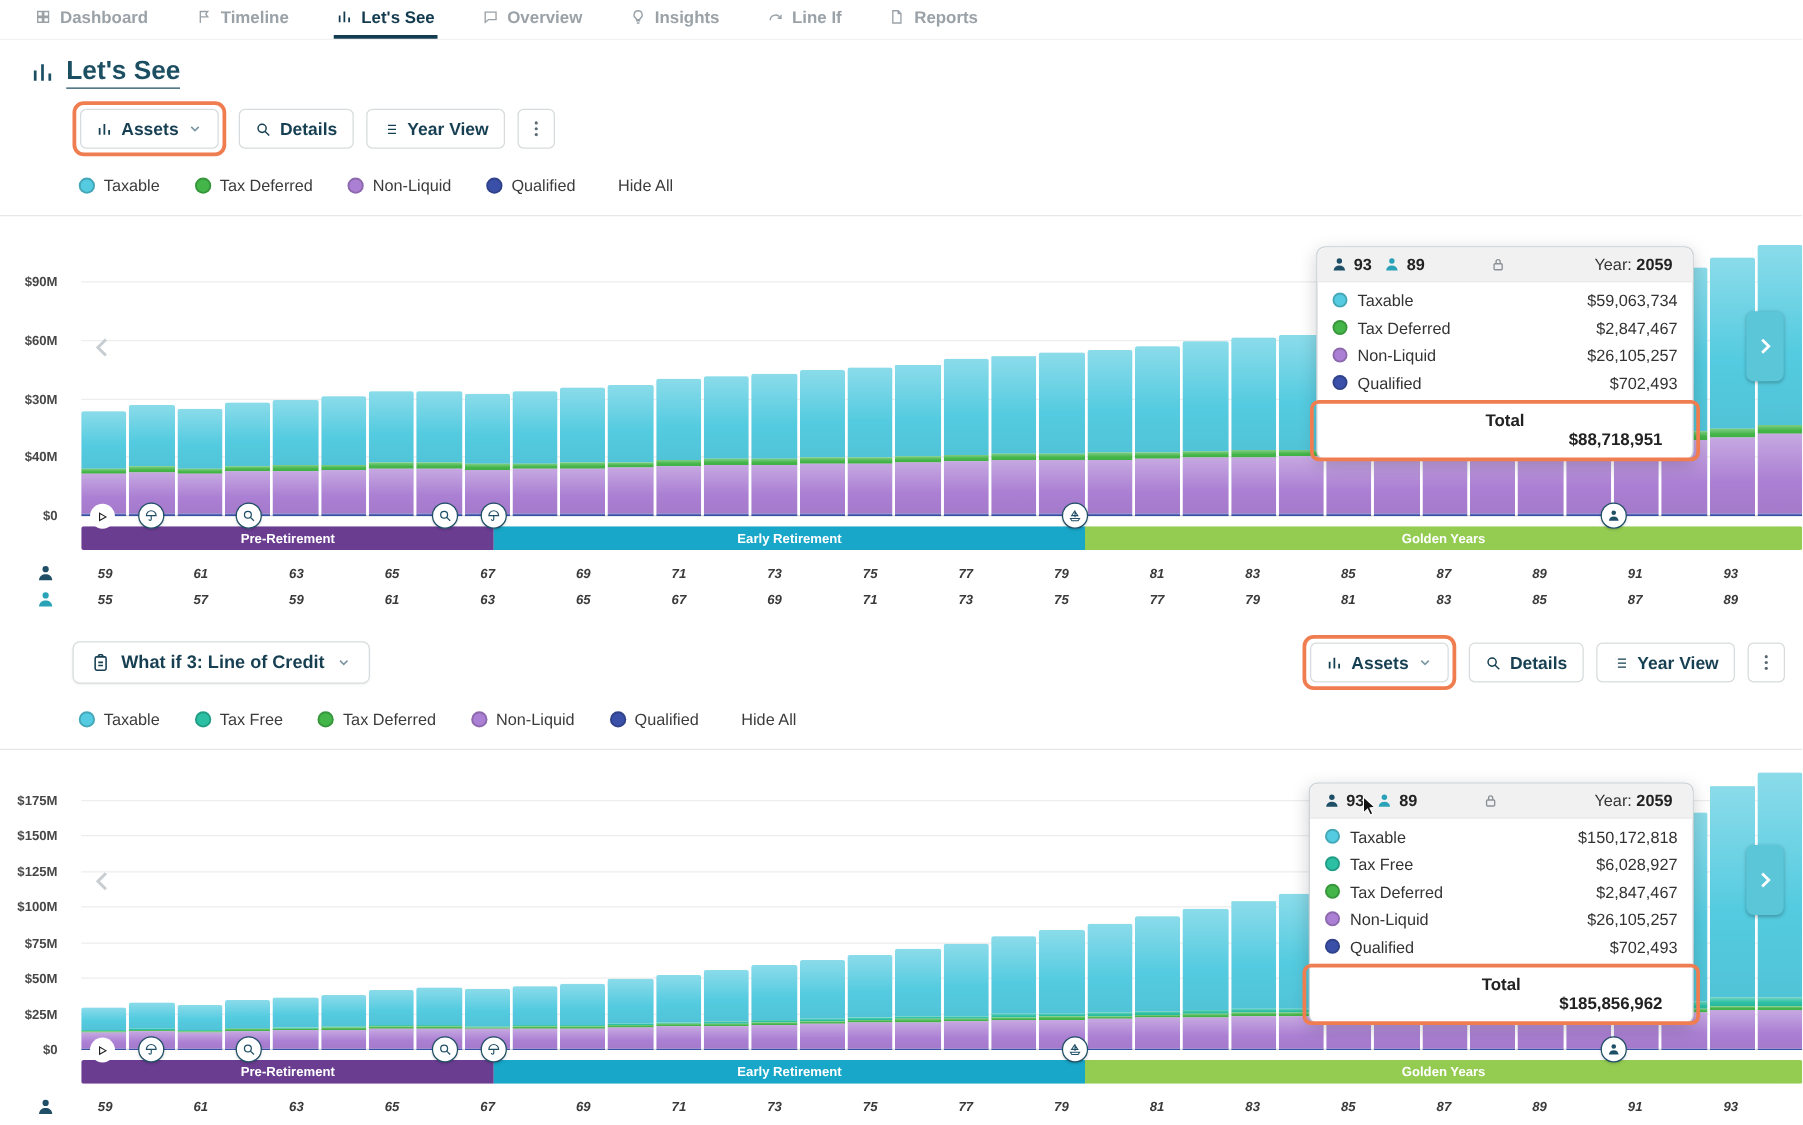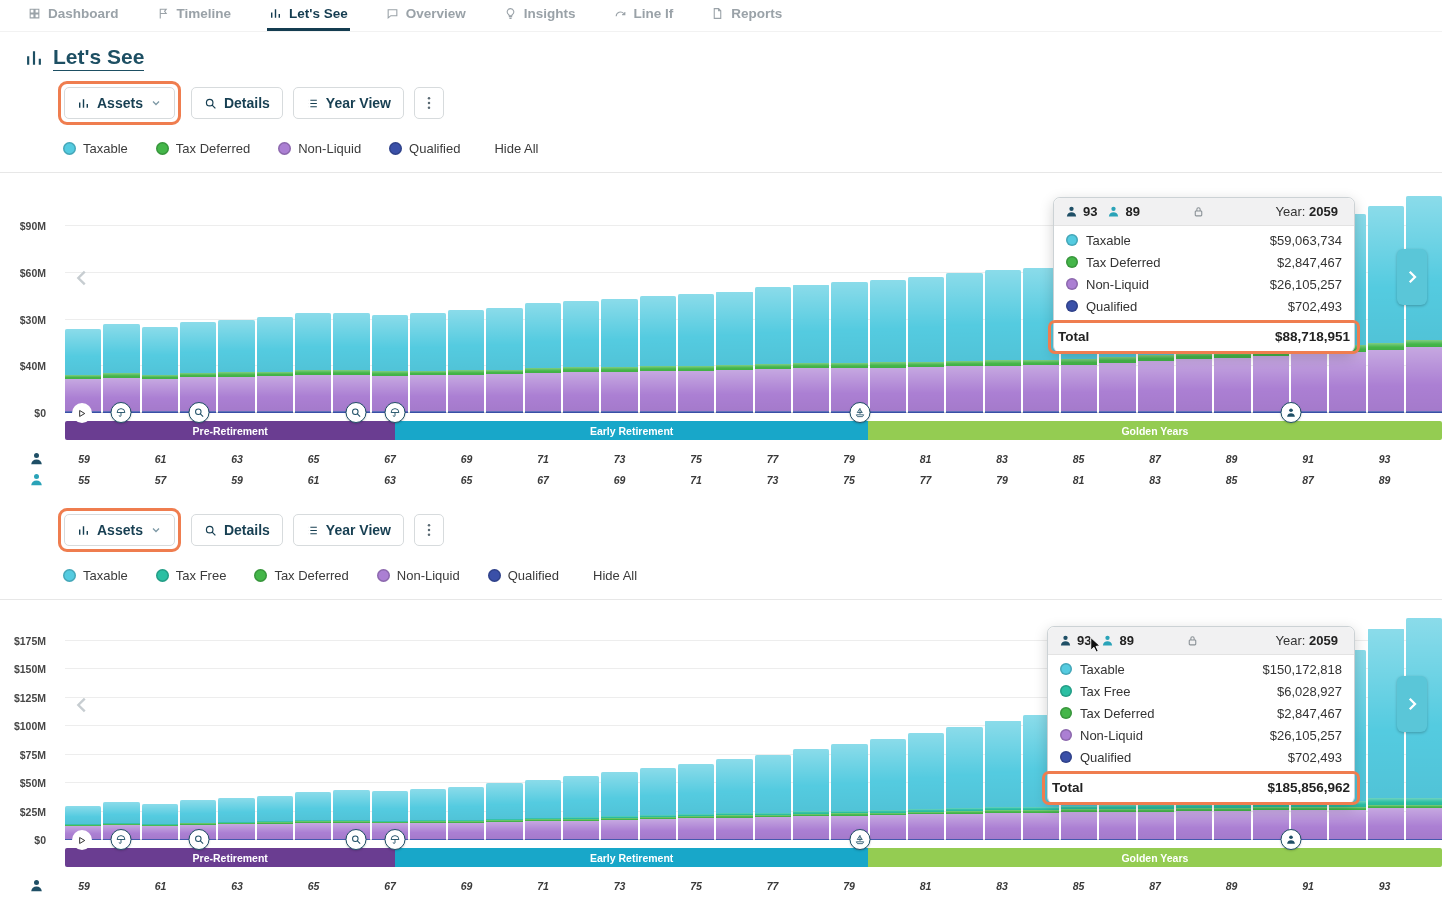--- a/index.html
+++ b/index.html
@@ -72,22 +72,22 @@
     box-shadow:0 4px 14px rgba(0,0,0,.18);z-index:10;font-size:13px;color:#333;}
   .tt-head{display:flex;align-items:center;gap:5px;background:#f1f1f2;border-bottom:1px solid #e3e3e3;
     border-radius:7px 7px 0 0;padding:6px 11px;}
   .tt-head b{font-size:13px;color:#222;margin-right:5px;}
   .tt-lock{color:#8a9196;margin-left:42px;}
   .tt-year{margin-left:auto;color:#333;}
   .tt-rows{padding:3px 0;}
   .tt-row{display:flex;align-items:center;gap:8px;padding:3.5px 12px;}
   .tt-row .dot{width:12px;height:12px;}
   .tt-row .val{margin-left:auto;}
-  .tt-total{position:relative;display:flex;align-items:center;padding:8px 4px;border-top:1px solid #e6e6e6;
-    font-weight:700;font-size:13.5px;color:#222;}
+  .tt-total{position:relative;display:flex;align-items:center;padding:8px 24px;border-top:1px solid #e6e6e6;
+    font-weight:700;font-size:13.5px;color:#222;flex-direction:column;}
   .tt-total .val{margin-left:auto;}
   .total-annotation{position:absolute;left:-6px;right:-6px;top:-1px;bottom:-2px;border:3px solid var(--orange);
     border-radius:7px;pointer-events:none;}
 
   .cursor{position:absolute;z-index:20;pointer-events:none;}
 
   .ic{display:inline-flex;width:14px;height:14px;flex:none;}
   .ic svg{width:100%;height:100%;display:block;}
   .w11{width:11px;height:11px;} .w12{width:12px;height:12px;} .w13{width:13px;height:13px;}
   .w15{width:15px;height:15px;} .w16{width:16px;height:16px;} .w18{width:18px;height:18px;}
@@ -668,20 +668,34 @@
               <span style="left: 90.2778%;">87</span>
               <span style="left: 95.8333%;">89</span>
             </div>
         </div>
       </div>
     </div>
   </section>
 
   <section class="panel" id="section-1">
     <div class="controls">
+      <button class="plan-btn">
+        <span class="ic w15">
+            <svg viewBox="0 0 24 24" fill="none" stroke="currentColor" stroke-width="2">
+              <rect x="5" y="4" width="14" height="17" rx="2"></rect>
+              <path d="M9 4a3 3 0 0 1 6 0M9 11h6M9 15h6"></path>
+            </svg>
+          </span>
+        <span>What if 3: Line of Credit</span>
+        <span class="ic w12 chev">
+            <svg viewBox="0 0 24 24" fill="none" stroke="currentColor" stroke-width="2.6">
+              <path d="M6 9l6 6 6-6"></path>
+            </svg>
+          </span>
+      </button>
       <div class="toolbar">
         <span class="assets-highlight">
           <button class="tb-btn">
             <span class="ic w13">
                 <svg viewBox="0 0 24 24" fill="none" stroke="currentColor" stroke-width="2.6">
                   <path d="M5 20V10M12 20V4M19 20v-7"></path>
                 </svg>
               </span>
             <span>Assets</span>
             <span class="ic w12 chev">

